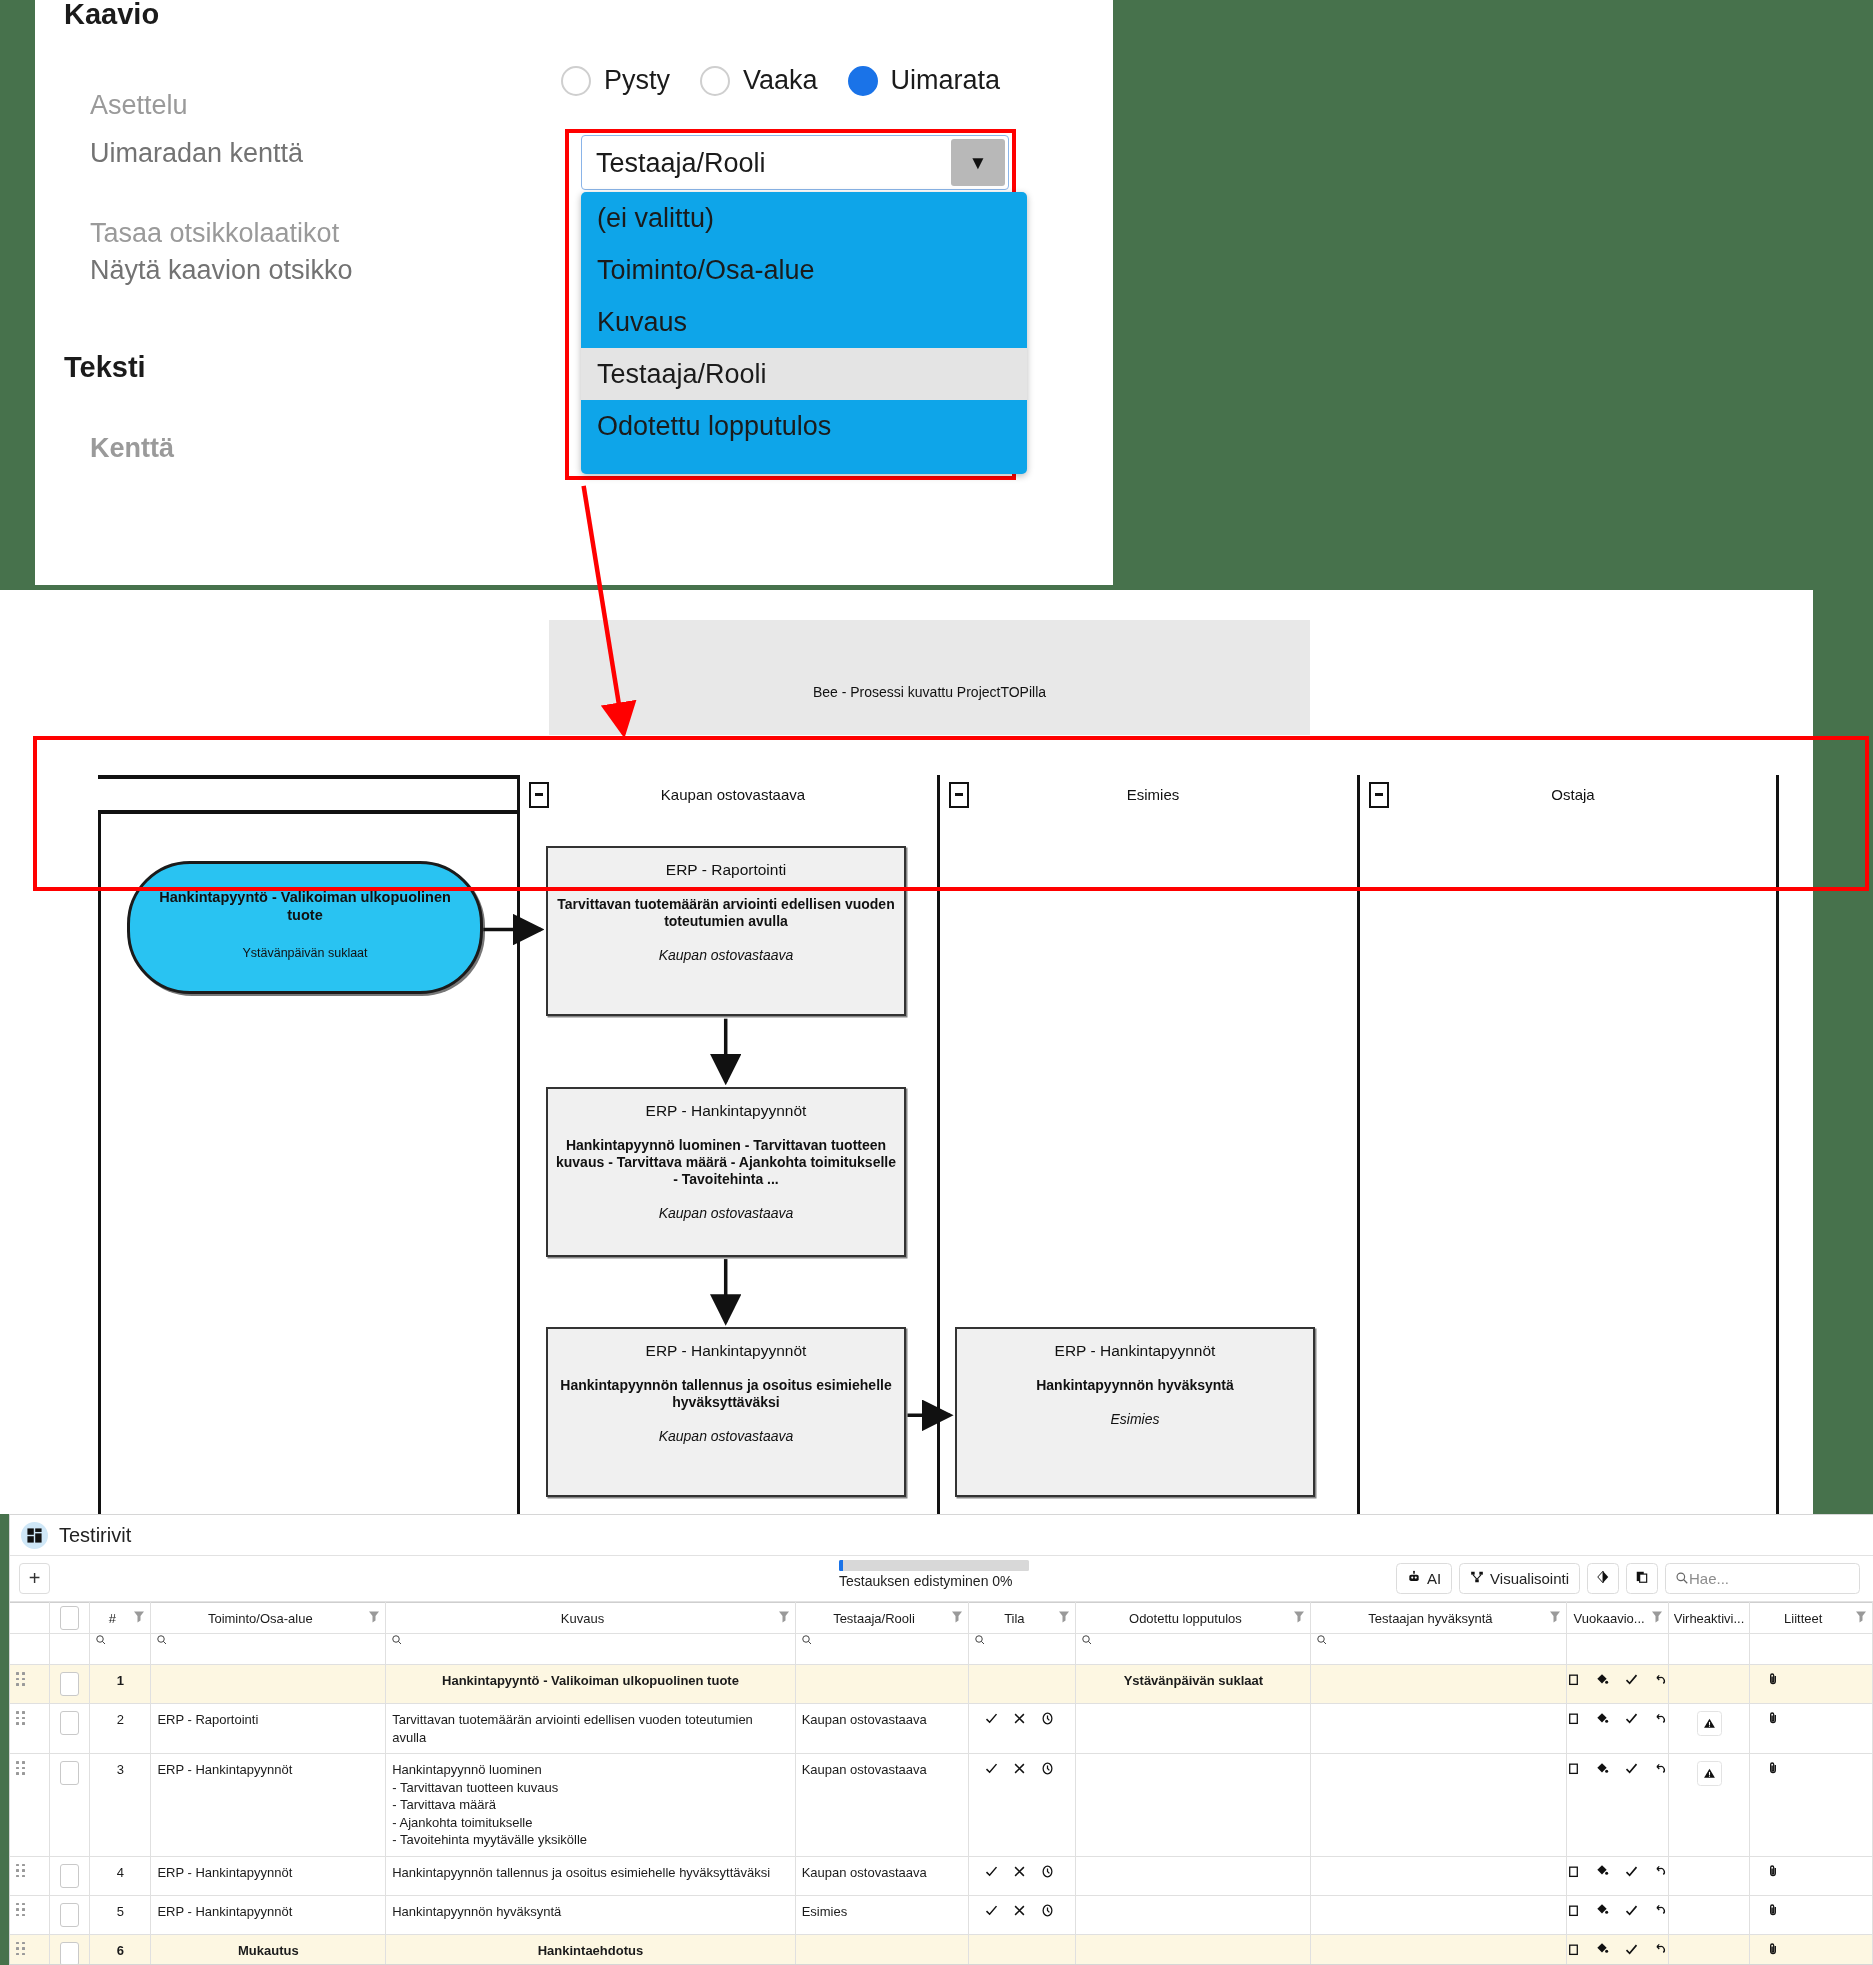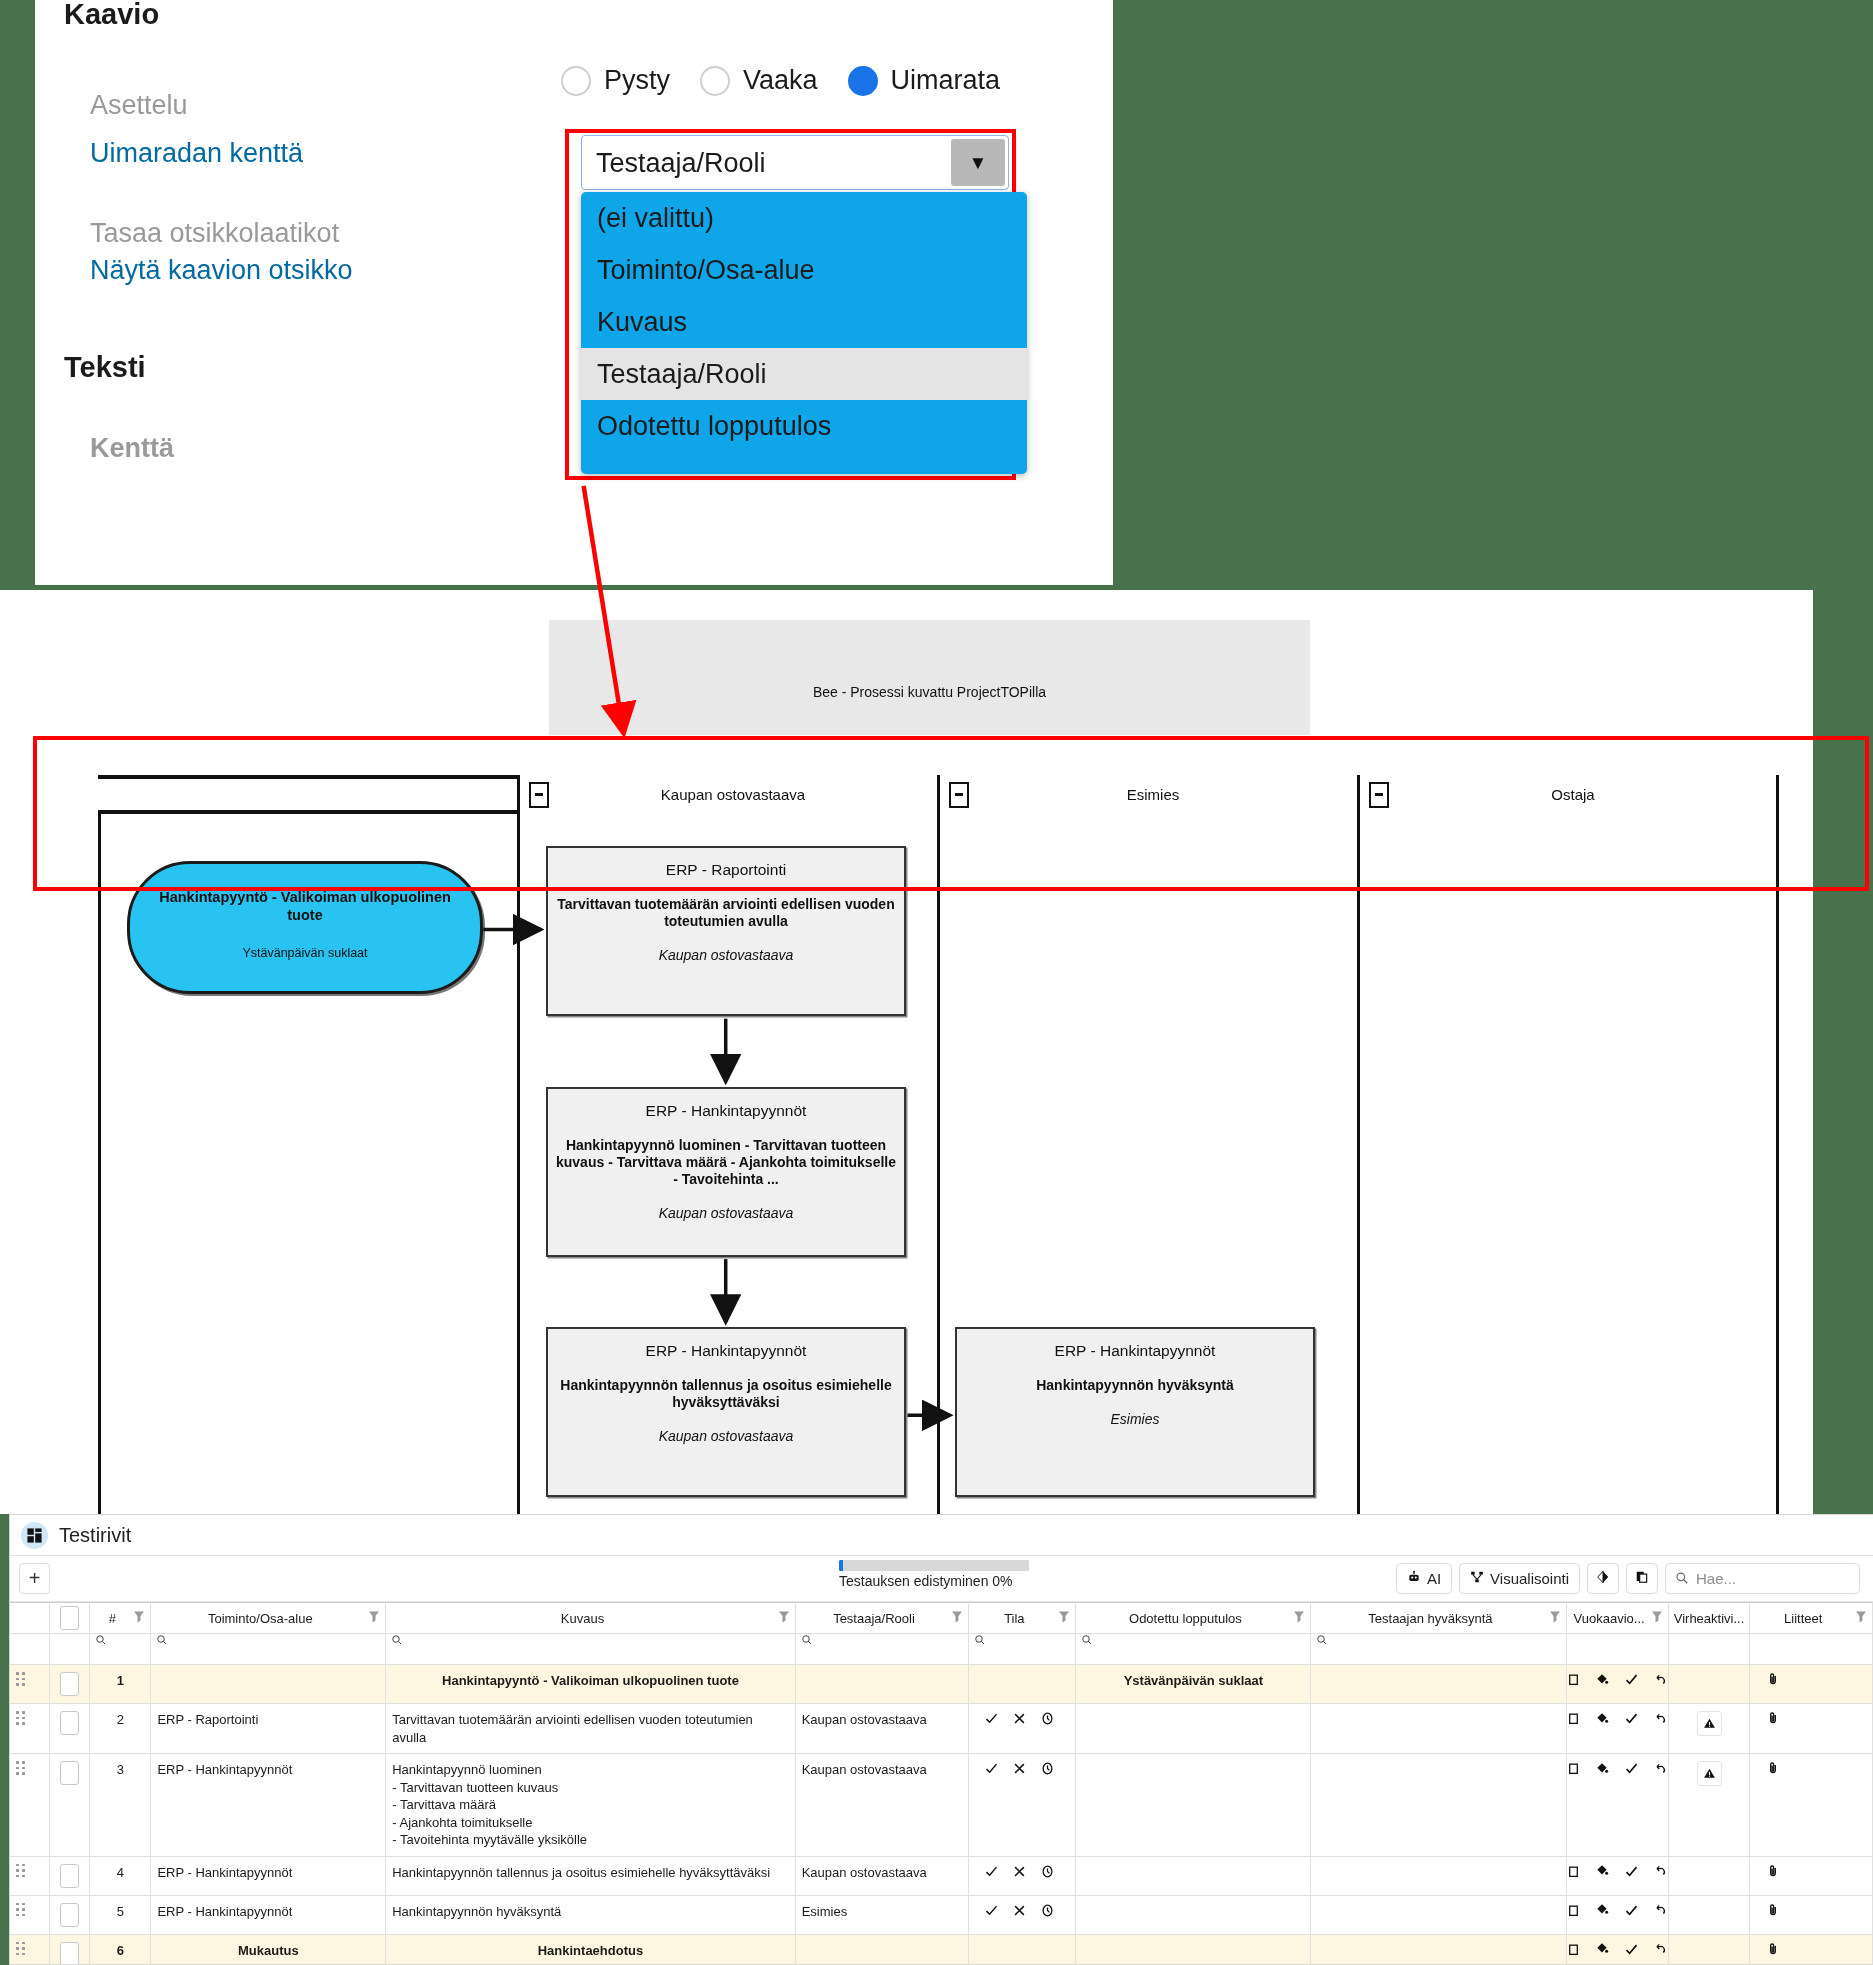--- a/index.html
+++ b/index.html
@@ -11,21 +11,21 @@
   }
   
   #settings-panel{
     position:absolute;left:35px;top:0;width:1078px;height:585px;
     background:#ffffff;
   }
   #settings-panel .sec-title{
     position:absolute;font-size:29px;font-weight:bold;color:#1b1b1b;
   }
   #settings-panel .row-label{
-    position:absolute;font-size:27px;color:#0369a1;white-space:nowrap;
+    position:absolute;font-size:27px;color:#737373;white-space:nowrap;
   }
   #settings-panel .row-label.dim{color:#9a9a9a;margin-top:20px;}
   .radio-group{position:absolute;left:526px;top:65px;display:flex;align-items:center;gap:0;}
   .radio-item{display:flex;align-items:center;margin-right:30px;}
   .radio-dot{
     width:30px;height:30px;border-radius:50%;border:2px solid #cfcfcf;background:#fff;
     box-sizing:border-box;position:relative;margin-right:13px;
   }
   .radio-dot.on{border-color:#1a73e8;background:#1a73e8;}
   .radio-dot.on::after{
@@ -169,21 +169,21 @@
   #progress-label{font-size:14px;color:#222;margin-top:2px;white-space:nowrap;}
   #toolbar-right{position:absolute;right:13px;top:7px;display:flex;align-items:center;gap:7px;}
   .tb-btn{
     height:31px;border:1px solid #dcdcdc;border-radius:4.5px;background:#fff;
     display:flex;align-items:center;gap:6px;padding:0 10px;font-size:15px;color:#222;
     white-space:nowrap;box-sizing:border-box;
   }
   .tb-btn.icon-only{padding:0 8px;}
   #search-box{
     height:31px;width:195px;border:1px solid #dcdcdc;border-radius:4.5px;background:#fff;
-    display:flex;align-items:center;gap:7px;padding:0 9px;box-sizing:border-box;
+    display:flex;align-items:center;padding:0 9px;box-sizing:border-box;
   }
   #search-box .ph{font-size:15px;color:#8d8d8d;}
 
   table#grid{border-collapse:collapse;width:100%;table-layout:fixed;}
   table#grid th,table#grid td{
     border-right:1px solid #e0e0e0;border-bottom:1px solid #e0e0e0;
     font-size:13px;color:#1b1b1b;vertical-align:top;box-sizing:border-box;
   }
   table#grid thead th{
     background:#fff;height:31px;padding:0 5px;font-weight:normal;

